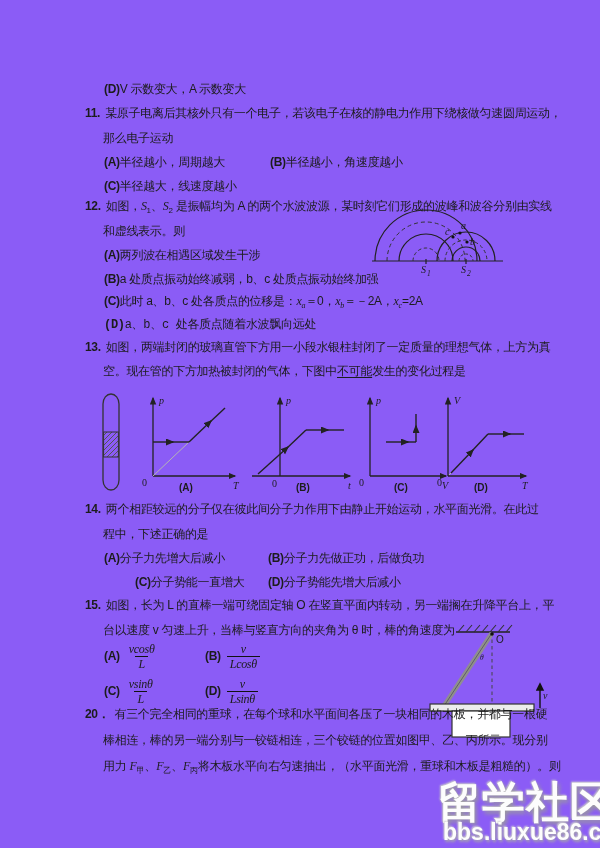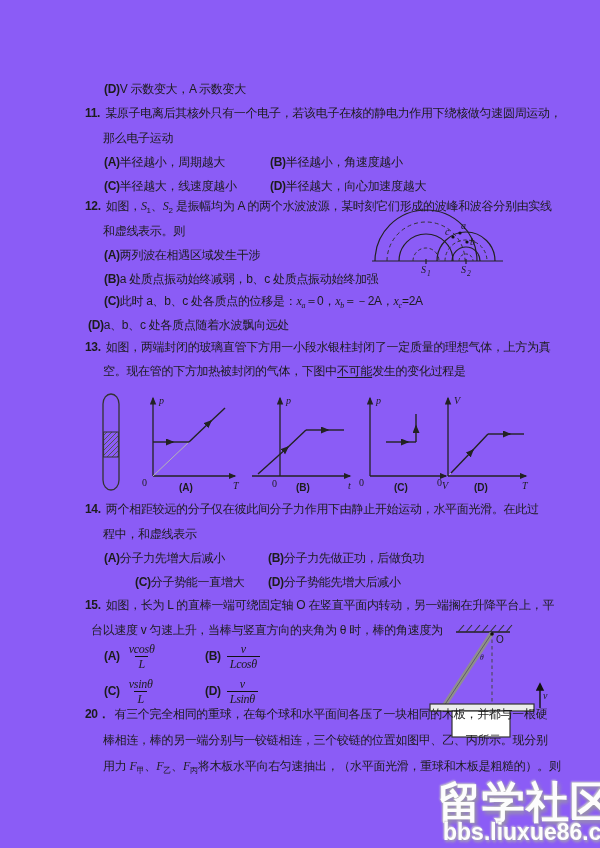--- a/index.html
+++ b/index.html
@@ -43,28 +43,27 @@
 
 <div class="page">
 
   <div class="line" style="left:104px;top:82px;"><span class="optlabel">(D)</span><span>V 示数变大，A 示数变大</span></div>
 
   <div class="line" style="left:85px;top:106px;"><span class="qnum">11.</span><span>某原子电离后其核外只有一个电子，若该电子在核的静电力作用下绕核做匀速圆周运动，</span></div>
   <div class="line" style="left:103px;top:131px;">那么电子运动</div>
   <div class="line" style="left:104px;top:155px;"><span class="optlabel">(A)</span><span>半径越小，周期越大</span></div>
   <div class="line" style="left:270px;top:155px;"><span class="optlabel">(B)</span><span>半径越小，角速度越小</span></div>
   <div class="line" style="left:104px;top:179px;"><span class="optlabel">(C)</span><span>半径越大，线速度越小</span></div>
-  <div class="line" style="left:270px;top:179px;"><span class="optlabel">(D)</span><span>半径越大，向心加速度越大</span></div>
 
   <div class="line" style="left:85px;top:199px;"><span class="qnum">12.</span><span>如图，</span><span class="vr">S</span><sub>1</sub><span>、</span><span class="vr">S</span><sub>2</sub><span> 是振幅均为 A 的两个水波波源，某时刻它们形成的波峰和波谷分别由实线</span></div>
   <div class="line" style="left:103px;top:224px;">和虚线表示。则</div>
   <div class="line" style="left:104px;top:272px;"><span class="optlabel">(B)</span><span>a 处质点振动始终减弱，b、c 处质点振动始终加强</span></div>
   <div class="line" style="left:104px;top:248px;"><span class="optlabel">(A)</span><span>两列波在相遇区域发生干涉</span></div>
   <div class="line" style="left:104px;top:294px;"><span class="optlabel">(C)</span><span>此时 a、b、c 处各质点的位移是：</span><span class="vr">x</span><sub class="vr">a</sub><span>＝0，</span><span class="vr">x</span><sub class="vr">b</sub><span>＝－2A，</span><span class="vr">x</span><sub class="vr">c</sub><span>=2A</span></div>
-  <div class="line" style="left:88px;top:318px;"><span class="optlabel">(D)</span><span>a、b、c 处各质点随着水波飘向远处</span></div>
+  <div class="line" style="left:104px;top:318px;font-family:Liberation Mono, monospace;"><span class="optlabel">(D)</span><span>a、b、c 处各质点随着水波飘向远处</span></div>
 
   <svg style="left:372px;top:198px;" width="134" height="80" viewBox="0 0 134 80">
     <line x1="0" y1="63" x2="131" y2="63" stroke="#222" stroke-width="1.2"></line>
 
     <path d="M3,63 A51,51 0 0 1 105,63" fill="none" stroke="#222" stroke-width="1.2"></path>
     <path d="M15,63 A39,39 0 0 1 93,63" fill="none" stroke="#333" stroke-width="1" stroke-dasharray="4,3"></path>
     <path d="M27,63 A27,27 0 0 1 81,63" fill="none" stroke="#222" stroke-width="1.2"></path>
     <path d="M41,63 A13,13 0 0 1 67,63" fill="none" stroke="#333" stroke-width="1" stroke-dasharray="3.5,2.5"></path>
 
     <path d="M65,63 A29,29 0 0 1 123,63" fill="none" stroke="#222" stroke-width="1.2"></path>
@@ -169,28 +168,28 @@
     <line x1="41" y1="62" x2="58" y2="44" stroke="#222" stroke-width="1.4"></line>
     <line x1="58" y1="44" x2="80" y2="44" stroke="#222" stroke-width="1.4" marker-end="url(#arD)"></line>
     <line x1="78" y1="44" x2="94" y2="44" stroke="#222" stroke-width="1.4"></line>
     <text x="24" y="14">V</text>
     <text x="92" y="99">T</text>
     <text x="7" y="96" style="font-style:normal">0</text>
     <text x="44" y="101" class="lbl">(D)</text>
   </svg>
 
   <div class="line" style="left:85px;top:502px;"><span class="qnum">14.</span><span>两个相距较远的分子仅在彼此间分子力作用下由静止开始运动，水平面光滑。在此过</span></div>
-  <div class="line" style="left:103px;top:527px;">程中，和虚线表示</div>
+  <div class="line" style="left:103px;top:527px;">程中，下述正确的是</div>
   <div class="line" style="left:104px;top:551px;"><span class="optlabel">(A)</span><span>分子力先增大后减小</span></div>
   <div class="line" style="left:268px;top:551px;"><span class="optlabel">(B)</span><span>分子力先做正功，后做负功</span></div>
   <div class="line" style="left:104px;top:575px;margin-left:31px;"><span class="optlabel">(C)</span><span>分子势能一直增大</span></div>
   <div class="line" style="left:268px;top:575px;"><span class="optlabel">(D)</span><span>分子势能先增大后减小</span></div>
 
   <div class="line" style="left:85px;top:598px;"><span class="qnum">15.</span><span>如图，长为 L 的直棒一端可绕固定轴 O 在竖直平面内转动，另一端搁在升降平台上，平</span></div>
-  <div class="line" style="left:91px;top:623px;">台以速度 v 匀速上升，当棒与竖直方向的夹角为 θ 时，棒的角速度为</div>
+  <div class="line" style="left:103px;top:623px;">台以速度 v 匀速上升，当棒与竖直方向的夹角为 θ 时，棒的角速度为</div>
 
   <div class="line" style="left:104px;top:642px;"><span class="optlabel">(A)</span><span class="frac">
         <span class="fnum">vcosθ</span>
         <span class="fden">L</span>
       </span></div>
   <div class="line" style="left:205px;top:642px;"><span class="optlabel">(B)</span><span class="frac">
         <span class="fnum">v</span>
         <span class="fden">Lcosθ</span>
       </span></div>
   <div class="line" style="left:104px;top:677px;"><span class="optlabel">(C)</span><span class="frac">

